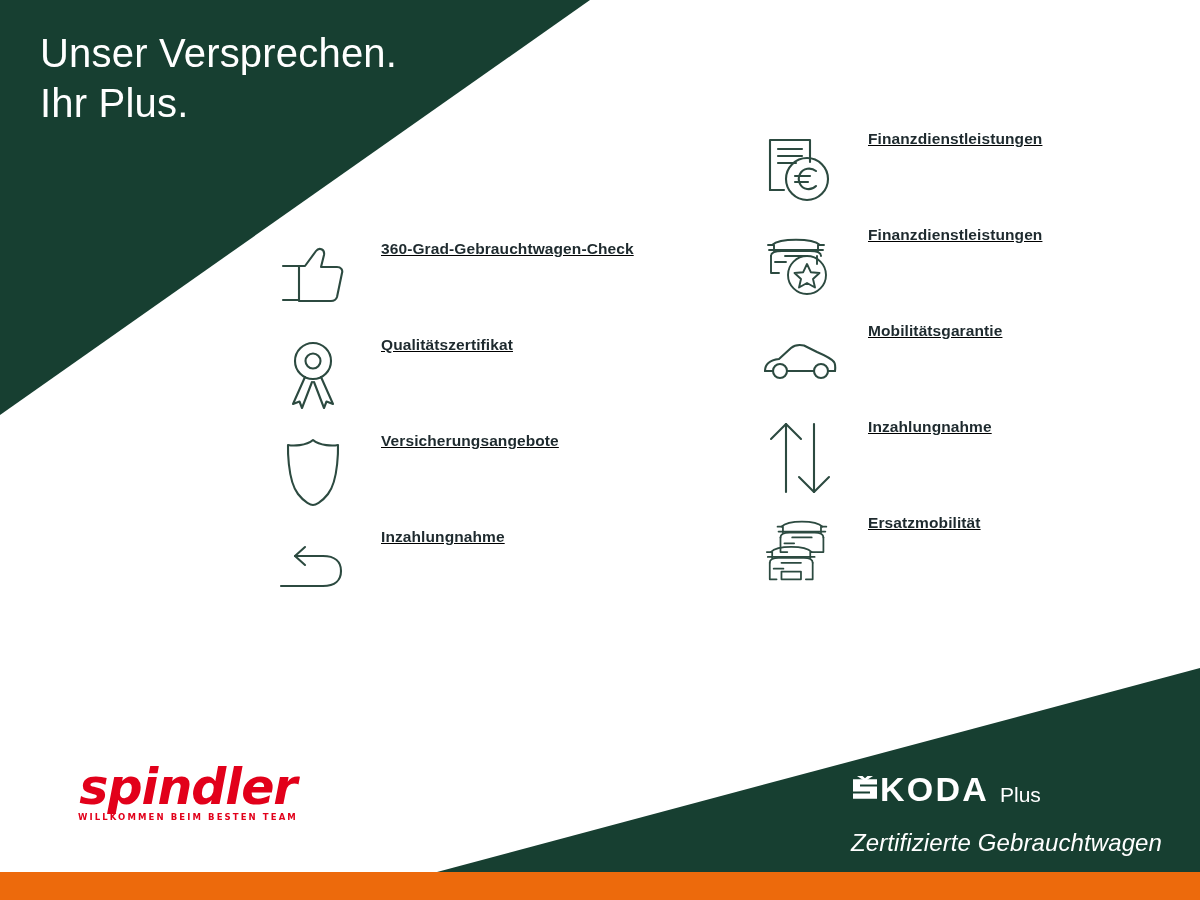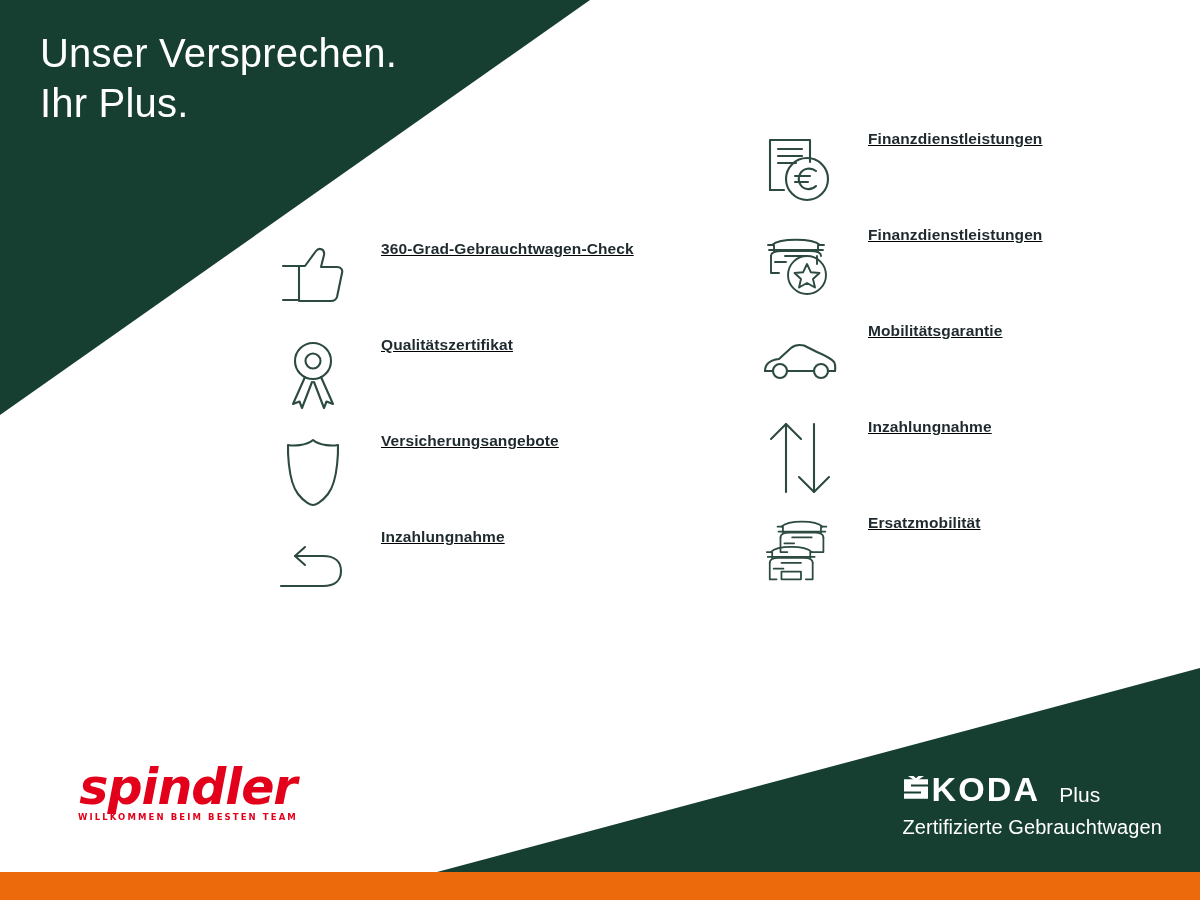--- a/index.html
+++ b/index.html
@@ -100,42 +100,43 @@
     position: absolute;
     right: 38px;
     top: 772px;
     z-index: 6;
     text-align: left;
     color: #ffffff;
   }
   #skoda-line1 {
     display: flex;
     align-items: baseline;
-    gap: 19px;
+    gap: 11px;
     height: 38px;
   }
   #skoda-wordmark {
     font-size: 34px;
     font-weight: bold;
     letter-spacing: 2.2px;
     line-height: 34px;
     display: flex;
     align-items: center;
   }
   #skoda-plus {
     font-size: 21px;
     font-weight: 300;
     line-height: 30px;
   }
   #skoda-sub {
-    font-size: 20px;
+    font-size: 24px;
     font-weight: 300;
     letter-spacing: 0.1px;
     line-height: 30px;
-    margin-top: 2px;
+    margin-top: 18px;
+    font-style: italic;
   }
 </style>
 </head>
 <body>
 
 <div id="stage">
 
   <svg class="bg-svg" viewBox="0 0 1200 900">
     <rect x="0" y="0" width="1200" height="900" fill="#FFFFFF"></rect>
     <polygon points="0,0 590,0 0,415" fill="#173F31"></polygon>

